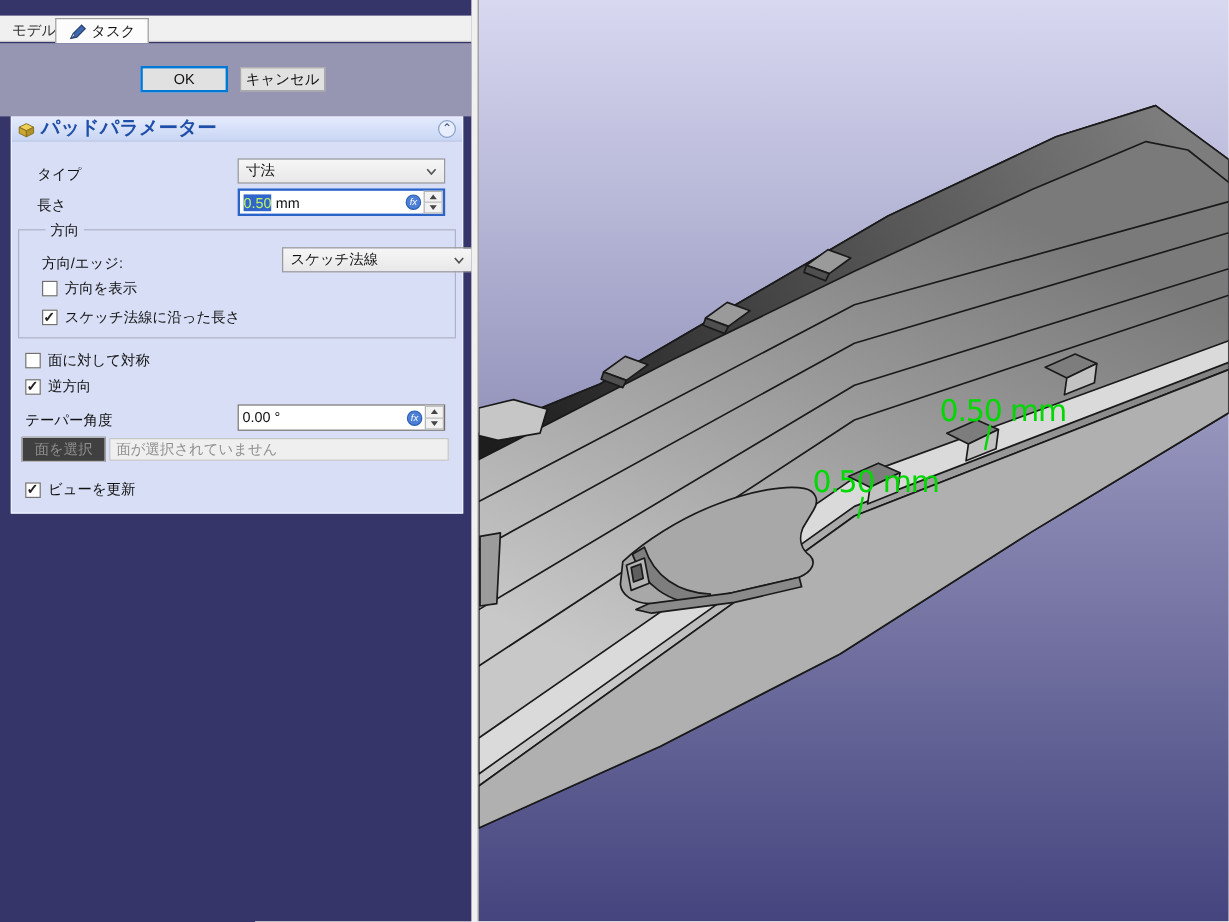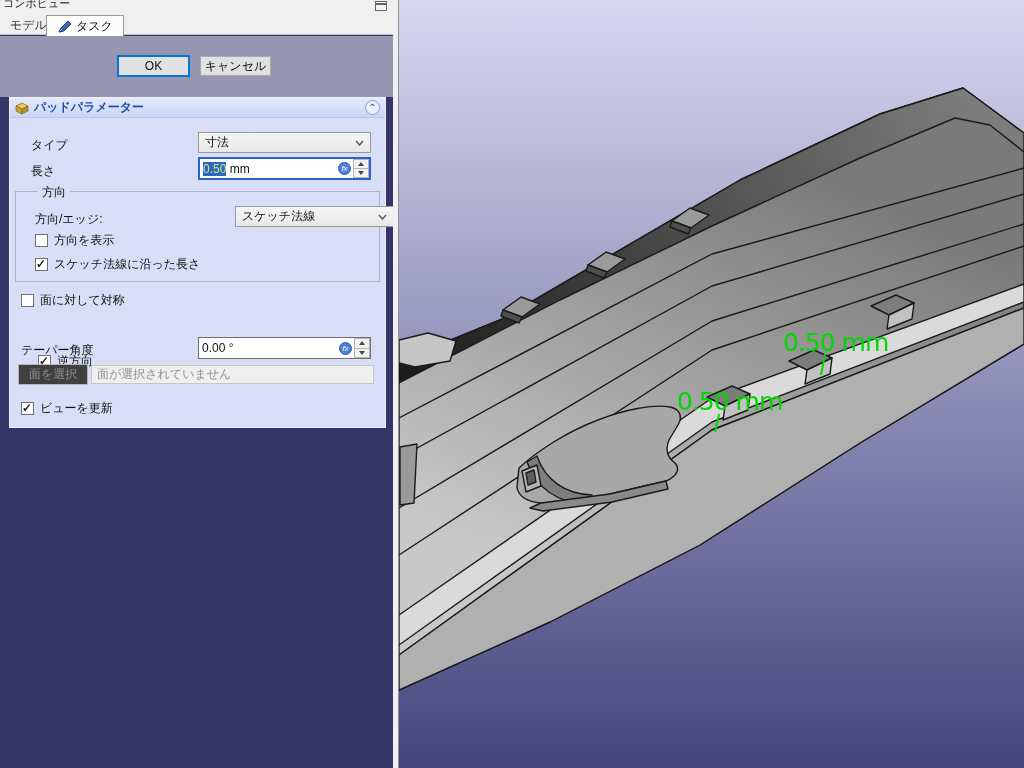--- a/index.html
+++ b/index.html
@@ -23,21 +23,21 @@
   .btn { position:absolute; background:#e1e1e1; font-size:12px; text-align:center; cursor:default; }
   .btn-ok { left:117px; top:19px; width:73px; height:22px; border:2px solid #0078d7; line-height:18px; }
   .btn-cancel { left:200px; top:20px; width:71px; height:20px; border:1px solid #a9a9a9; line-height:18px; }
 
   
   .taskbox { position:absolute; left:9px; top:97px; width:377px; height:331px;
     background:#d7def5; border:1px solid #eef2ff; }
   .tb-header { position:absolute; left:0; top:0; width:100%; height:20px;
     background:linear-gradient(#e3eafc,#c9d6f4); border-bottom:1px solid #b9c6e4;
     display:flex; align-items:center; padding:0 4px; gap:4px; }
-  .tb-title { color:#1f4fa8; font-weight:bold; font-size:12px; }
+  .tb-title { color:#1f4fa8; font-weight:bold; font-size:16px; }
   .collapse { position:absolute; right:5px; top:2px; width:15px; height:15px; border:1px solid #8aa0c8;
     border-radius:50%; color:#39507e; font-size:10px; line-height:13px; text-align:center; background:#e8eefc; }
 
   .lbl { position:absolute; font-size:12px; color:#101010; white-space:nowrap; }
   .combo { position:absolute; height:21px; background:linear-gradient(#f6f6f6,#e8e8e8);
     border:1px solid #999; display:flex; align-items:center; padding:0 6px; }
   .combo .cval { flex:1; font-size:12px; }
   .combo .chev { width:9px; height:6px; }
 
   .spin { position:absolute; display:flex; align-items:center; background:#fff; }
@@ -70,24 +70,20 @@
   .splitter { position:absolute; left:393px; top:0; width:6px; height:768px;
     background:#f0f0f0; border-right:1px solid #8f8f8f; }
 
   .viewport { position:absolute; left:399px; top:0; width:625px; height:768px; }
 </style>
 </head>
 <body>
 
 <div class="left-panel">
 
-  <div class="titlebar">
-    <span class="ttext">コンボビュー</span>
-    <span class="float-btn"></span>
-  </div>
 
   <div class="tabbar">
     <div class="tab inactive">
       <span>モデル</span>
     </div>
     <div class="tab active">
       <svg width="15" height="15" viewBox="0 0 15 15">
         <path d="M2 13 L4 9 L11 2 L14 5 L7 12 Z" fill="#3e68ae" stroke="#253f6e" stroke-width="1"></path>
         <path d="M2 13 L4 9 L5.5 10.5 Z" fill="#d8d8d8" stroke="#253f6e" stroke-width="0.7"></path>
       </svg>
@@ -149,21 +145,21 @@
       <div class="cbrow" style="left:19px; top:64px;">
         <span class="cb checked"></span>
         <span>スケッチ法線に沿った長さ</span>
       </div>
     </div>
 
     <div class="cbrow" style="left:11px; top:194px;">
       <span class="cb"></span>
       <span>面に対して対称</span>
     </div>
-    <div class="cbrow" style="left:28px; top:216px;margin-top:39px;">
+    <div class="cbrow" style="left:11px; top:216px;">
       <span class="cb checked"></span>
       <span>逆方向</span>
     </div>
 
     <span class="lbl" style="left:11px; top:244px;">テーパー角度</span>
     <div class="spin plain" style="left:188px; top:239px; width:173px; height:22px;">
       <span class="val">0.00 °</span>
       <span class="fx">fx</span>
       <span class="arrows">
           <span class="up">

